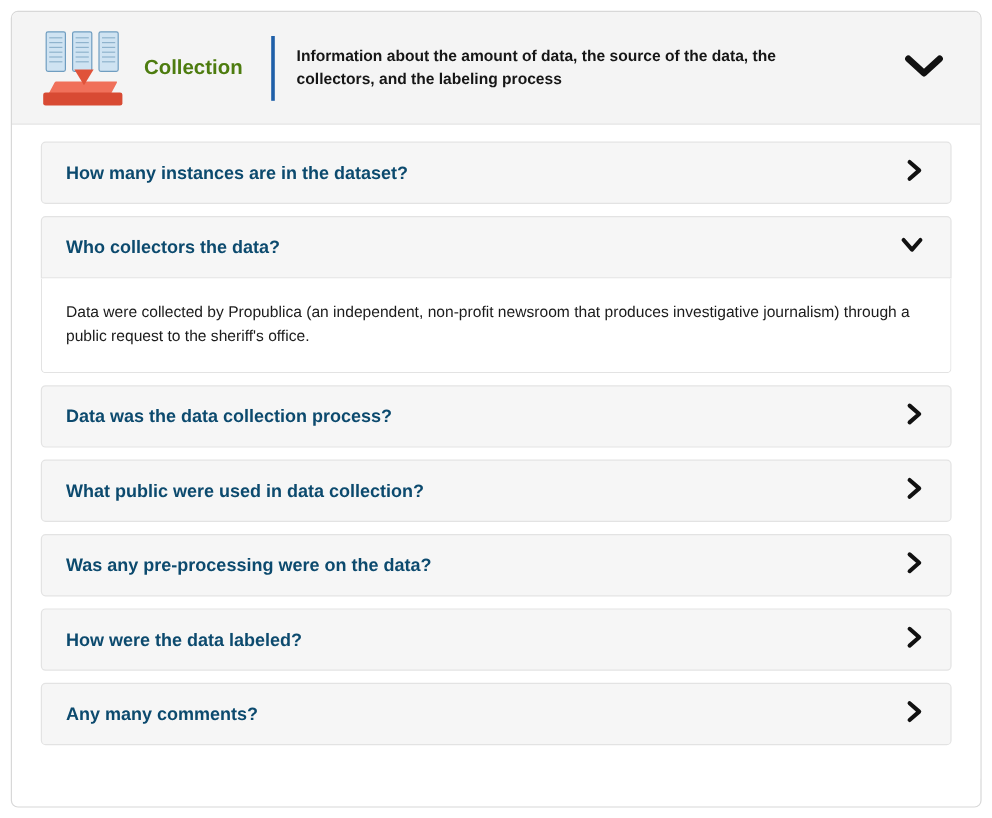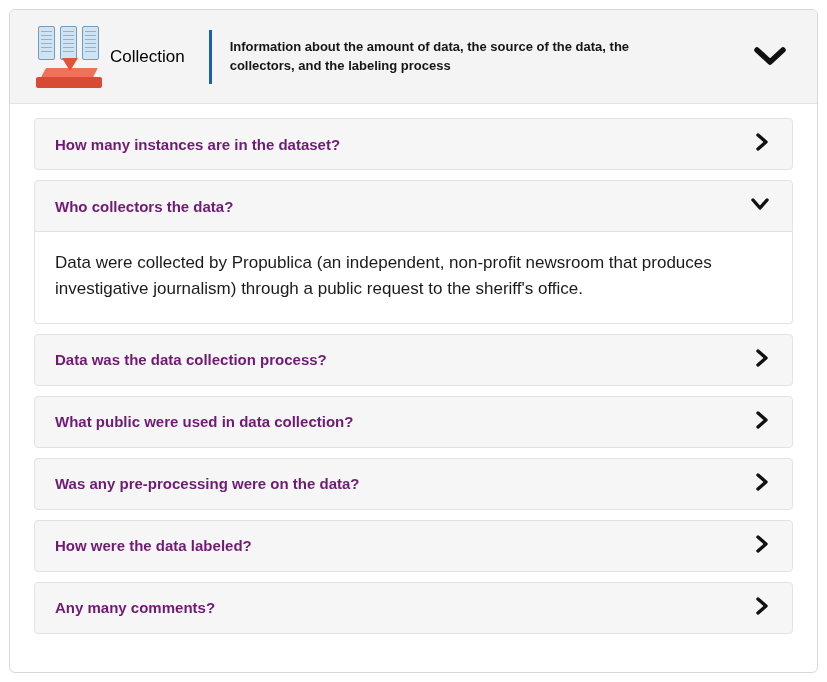--- a/index.html
+++ b/index.html
@@ -102,23 +102,23 @@
   .tray .bot {
     position: absolute;
     left: 2px; top: 9px;
     width: 66px; height: 11px;
     background: #d84a33;
     border-radius: 2px;
   }
 
   .header-title {
     font-size: 17px;
-    font-weight: normal;
-    color: #000000;
-    margin-left: 4px;
+    font-weight: bold;
+    color: #4d7c0f;
+    margin-left: 14px;
     flex: 0 0 auto;
   }
 
   .header-divider {
     width: 3px;
     height: 54px;
     background: #1f5fa8;
     margin-left: 24px;
     margin-right: 18px;
     flex: 0 0 auto;
@@ -159,32 +159,32 @@
     padding: 0 22px 0 20px;
     cursor: pointer;
   }
   .q-row.open {
     border-bottom-left-radius: 0;
     border-bottom-right-radius: 0;
   }
   .q-text {
     font-size: 15px;
     font-weight: bold;
-    color: #701a75;
+    color: #0c4a6e;
   }
 
   .chev { flex: 0 0 auto; display: block; }
 
   .answer {
     background: #ffffff;
     border: 1px solid #e3e3e3;
     border-top: none;
     border-radius: 0 0 4px 4px;
     padding: 18px 22px 20px 20px;
-    font-size: 17px;
+    font-size: 13px;
     line-height: 1.55;
     color: #1b1b1b;
   }
 </style>
 </head>
 <body>
 
 <div class="panel">
 
   <div class="header">

